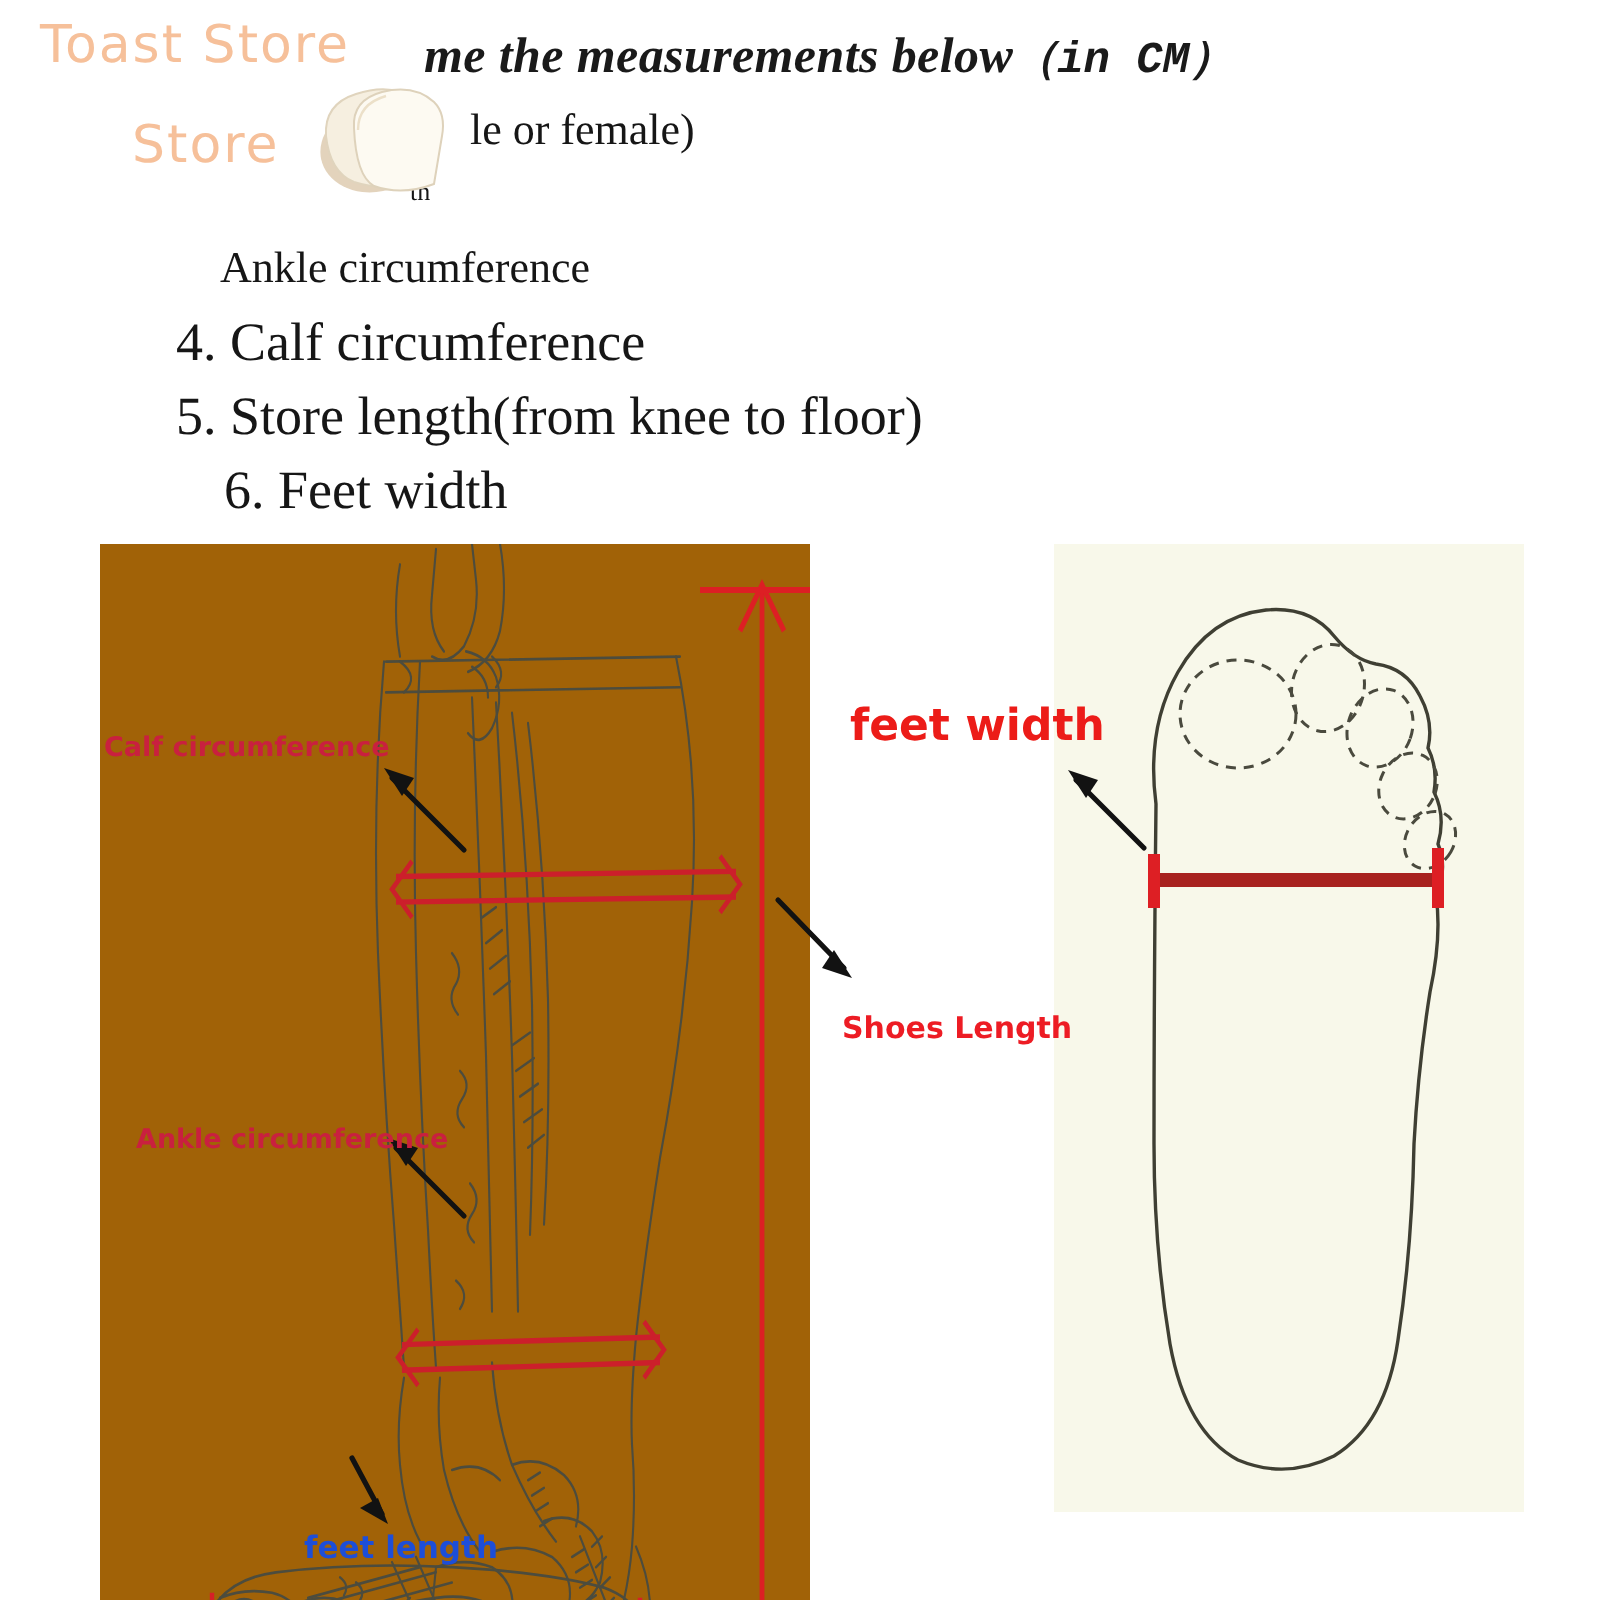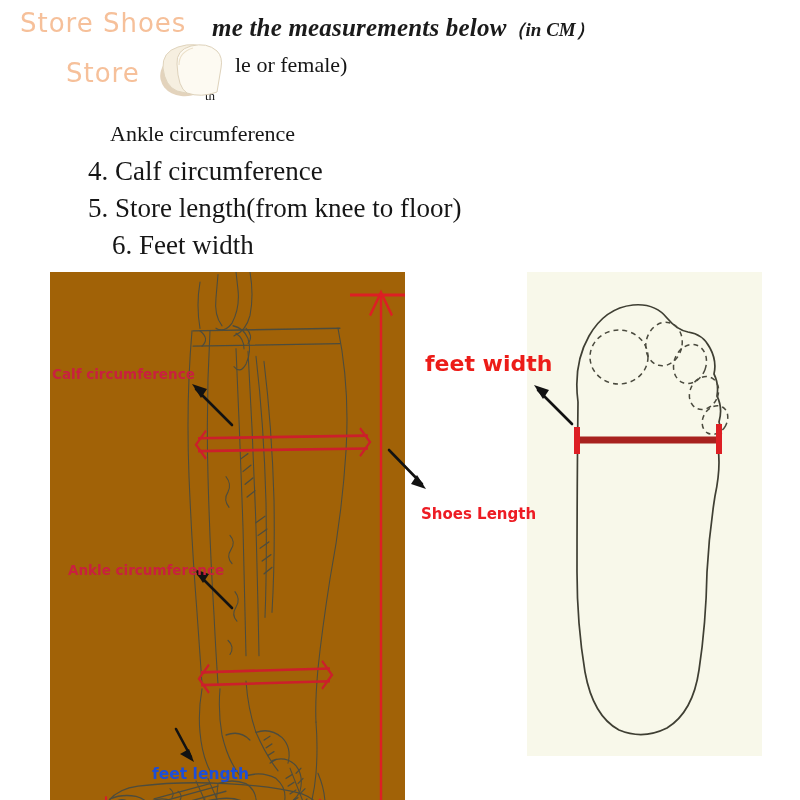--- a/index.html
+++ b/index.html
@@ -15,22 +15,22 @@
   
   .hdr{position:absolute;left:0;top:0;width:800px;}
   .hdr-line1{
     position:absolute;left:212px;top:14px;
     font-family:"Liberation Serif", serif;
     font-style:italic;font-weight:bold;
     font-size:25px;color:#1a1a1a;white-space:nowrap;
     letter-spacing:.2px;
   }
   .hdr-line1 .paren{
-    font-family:Liberation Serif, serif;
-    font-size:19px;font-weight:bold;font-style:italic;
+    font-family:Liberation Mono, monospace;
+    font-size:22px;font-weight:bold;font-style:italic;
     letter-spacing:0;
   }
   .hdr-line2{
     position:absolute;left:235px;top:52px;
     font-size:22px;color:#161616;white-space:nowrap;
   }
   .hdr-line3{
     position:absolute;left:205px;top:88px;
     font-size:20px;color:#161616;white-space:nowrap;
   }
@@ -108,21 +108,21 @@
       <span>5.</span>
       <span>Store length(from knee to floor)</span>
     </div>
     <div class="li li-6">
       <span>6.</span>
       <span>Feet width</span>
     </div>
   </div>
 
   <div class="logo">
-    <div class="logo-t1">Store Shoes</div>
+    <div class="logo-t1">Toast Store</div>
     <div class="logo-t2">Store</div>
     <svg class="logo-bread" width="72" height="62" viewBox="0 0 72 62">
       <ellipse cx="34" cy="36" rx="27" ry="22" fill="#e3d3bc" transform="rotate(-12 34 36)"></ellipse>
       <path d="M10 30 Q9 14 25 9 Q43 3 55 12 Q62 17 60 28 L56 52 Q40 58 24 53 Q12 48 10 30 Z" fill="#f6efe0" stroke="#e0d4bd" stroke-width="1"></path>
       <path d="M24 26 Q23 12 38 8 Q54 4 64 13 Q70 19 68 30 L64 54 Q48 60 34 55 Q25 50 24 26 Z" fill="#fdfaf2" stroke="#ded2bb" stroke-width="1"></path>
       <path d="M26 27 Q26 14 40 10" fill="none" stroke="#ece0c9" stroke-width="1.2"></path>
     </svg>
   </div>
 
   <div class="panel-left">

